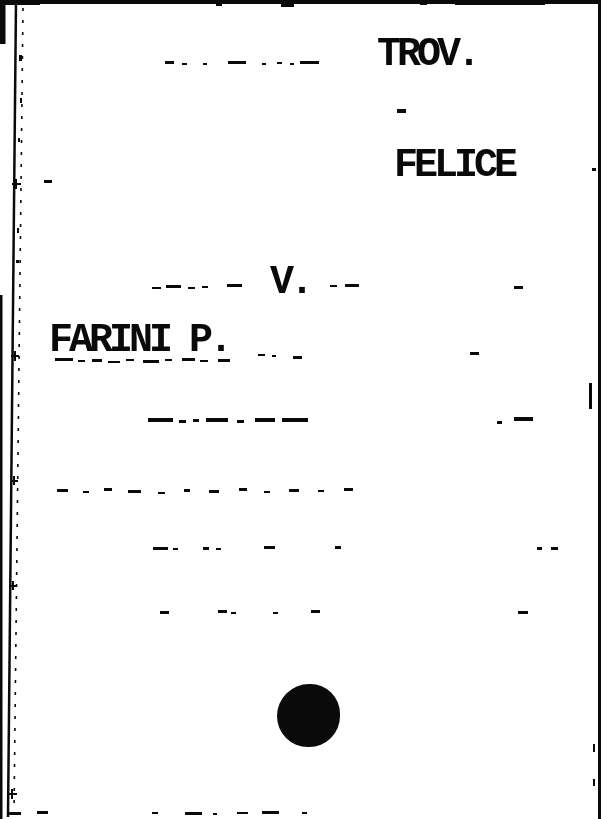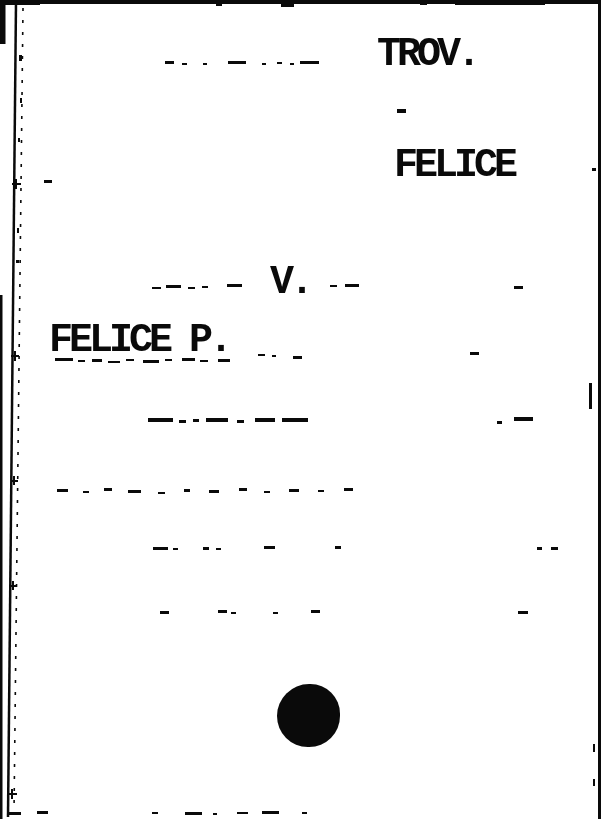--- a/index.html
+++ b/index.html
@@ -34,21 +34,21 @@
     <rect x="0" y="0" width="5.5" height="44" fill="#0a0a0a"></rect>
   </svg>
 
   <div class="t" style="left:377px;top:35px;">TROV.</div>
 
 
   <div class="t" style="left:386px;top:146px;margin-left:8px;">FELICE</div>
 
   <div class="t" style="left:270px;top:263px;">V.</div>
 
-  <div class="t" style="left:49px;top:321px;">FELICE P.</div>
+  <div class="t" style="left:49px;top:321px;">FARINI P.</div>
 
 
 
   <div class="blot"></div>
 
   <div>
       <div class="mark" style="left: 165px; top: 61px; width: 9px; height: 3px;"></div>
       <div class="mark" style="left: 182px; top: 63px; width: 5px; height: 2px;"></div>
       <div class="mark" style="left: 203px; top: 63px; width: 4px; height: 2px;"></div>
       <div class="mark" style="left: 228px; top: 61px; width: 18px; height: 3px;"></div>

